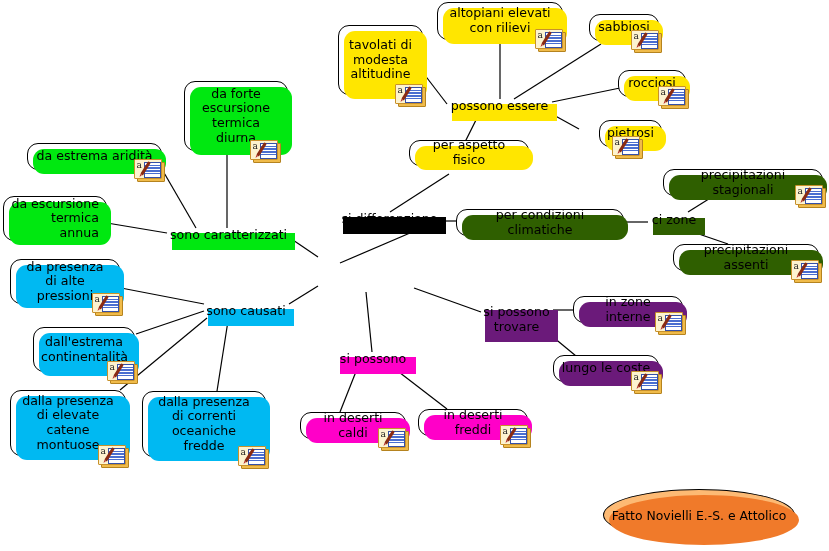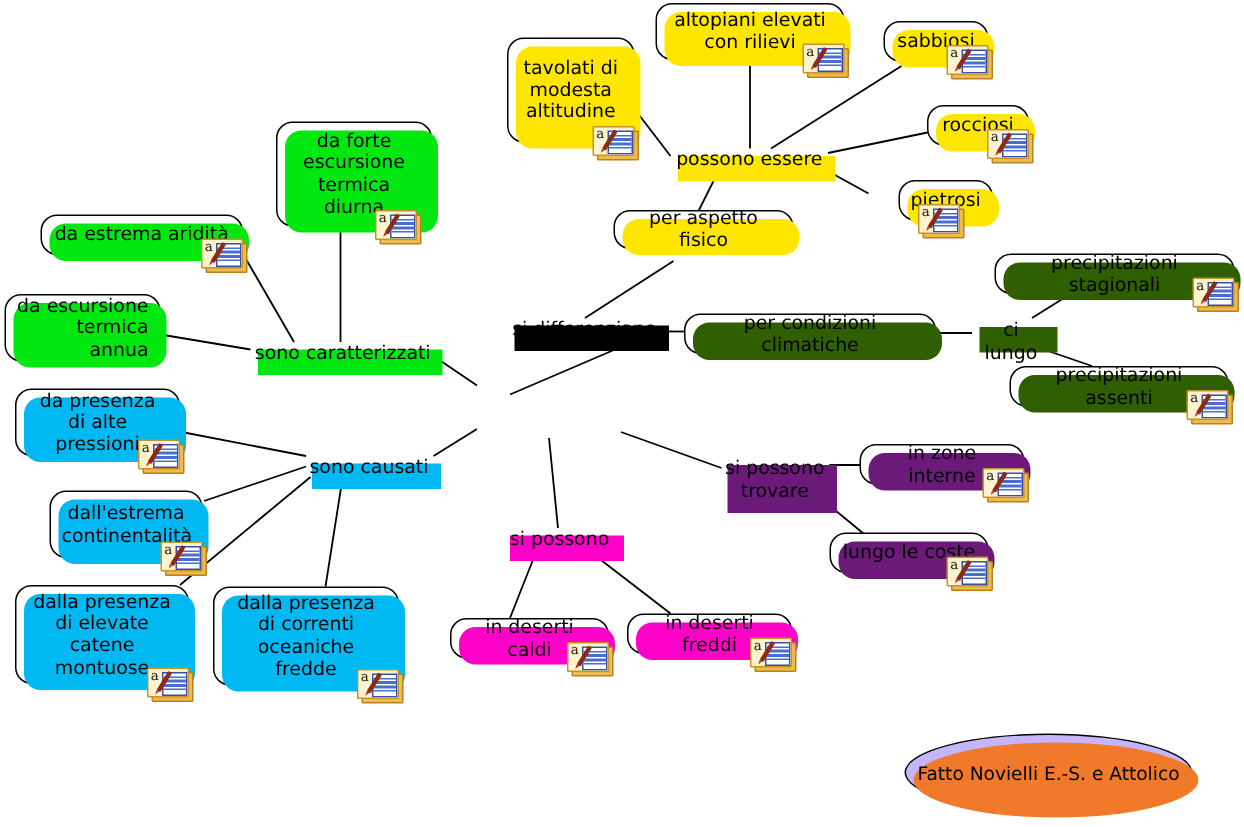--- a/index.html
+++ b/index.html
@@ -104,21 +104,21 @@
     bottom: -5px;
     border-radius: 50%;
     background: var(--sh, #e8191b);
     z-index: -1;
   }
 
   
   .credit {
     position: absolute;
     box-sizing: border-box;
-    background: #c4b5fd;
+    background: #fdba74;
     border: 1.6px solid #000000;
     border-radius: 50%;
     display: flex;
     align-items: center;
     justify-content: center;
     font-size: 12.4px;
     color: #000000;
     z-index: 7;
   }
   .credit::before {
@@ -525,21 +525,21 @@
             <i></i>
             <i></i>
             <i></i>
           </span>
           <span class="pencil"></span>
         </span>
       </span>
       <div class="label" style="left: 447px; top: 99px; width: 105px; height: 17px; --sh: #ffe600;"><span>possono essere</span></div>
       <div class="label" style="left: 167px; top: 228px; width: 123px; height: 17px; --sh: #00e810;"><span>sono caratterizzati</span></div>
       <div class="label" style="left: 338px; top: 212px; width: 103px; height: 17px; --sh: #000000;"><span>si differenziano</span></div>
-      <div class="label" style="left: 648px; top: 213px; width: 52px; height: 17px; --sh: #2f5f00;"><span>ci lungo</span></div>
+      <div class="label" style="left: 648px; top: 213px; width: 52px; height: 17px; --sh: #2f5f00;"><span>ci zone</span></div>
       <div class="label" style="left: 203px; top: 304px; width: 86px; height: 17px; --sh: #00b9f2;"><span>sono causati</span></div>
       <div class="label" style="left: 480px; top: 305px; width: 73px; height: 32px; --sh: #6b1a7a;"><span>si possono<br>trovare</span></div>
       <div class="label" style="left: 335px; top: 352px; width: 76px; height: 17px; --sh: #ff00c8;"><span>si possono</span></div>
     </div>
 
 
   <div class="credit" id="credit-node" style="left:603px; top:489px; width:192px; height:52px;">
     <span>Fatto Novielli E.-S. e Attolico</span>
   </div>
 </div>

